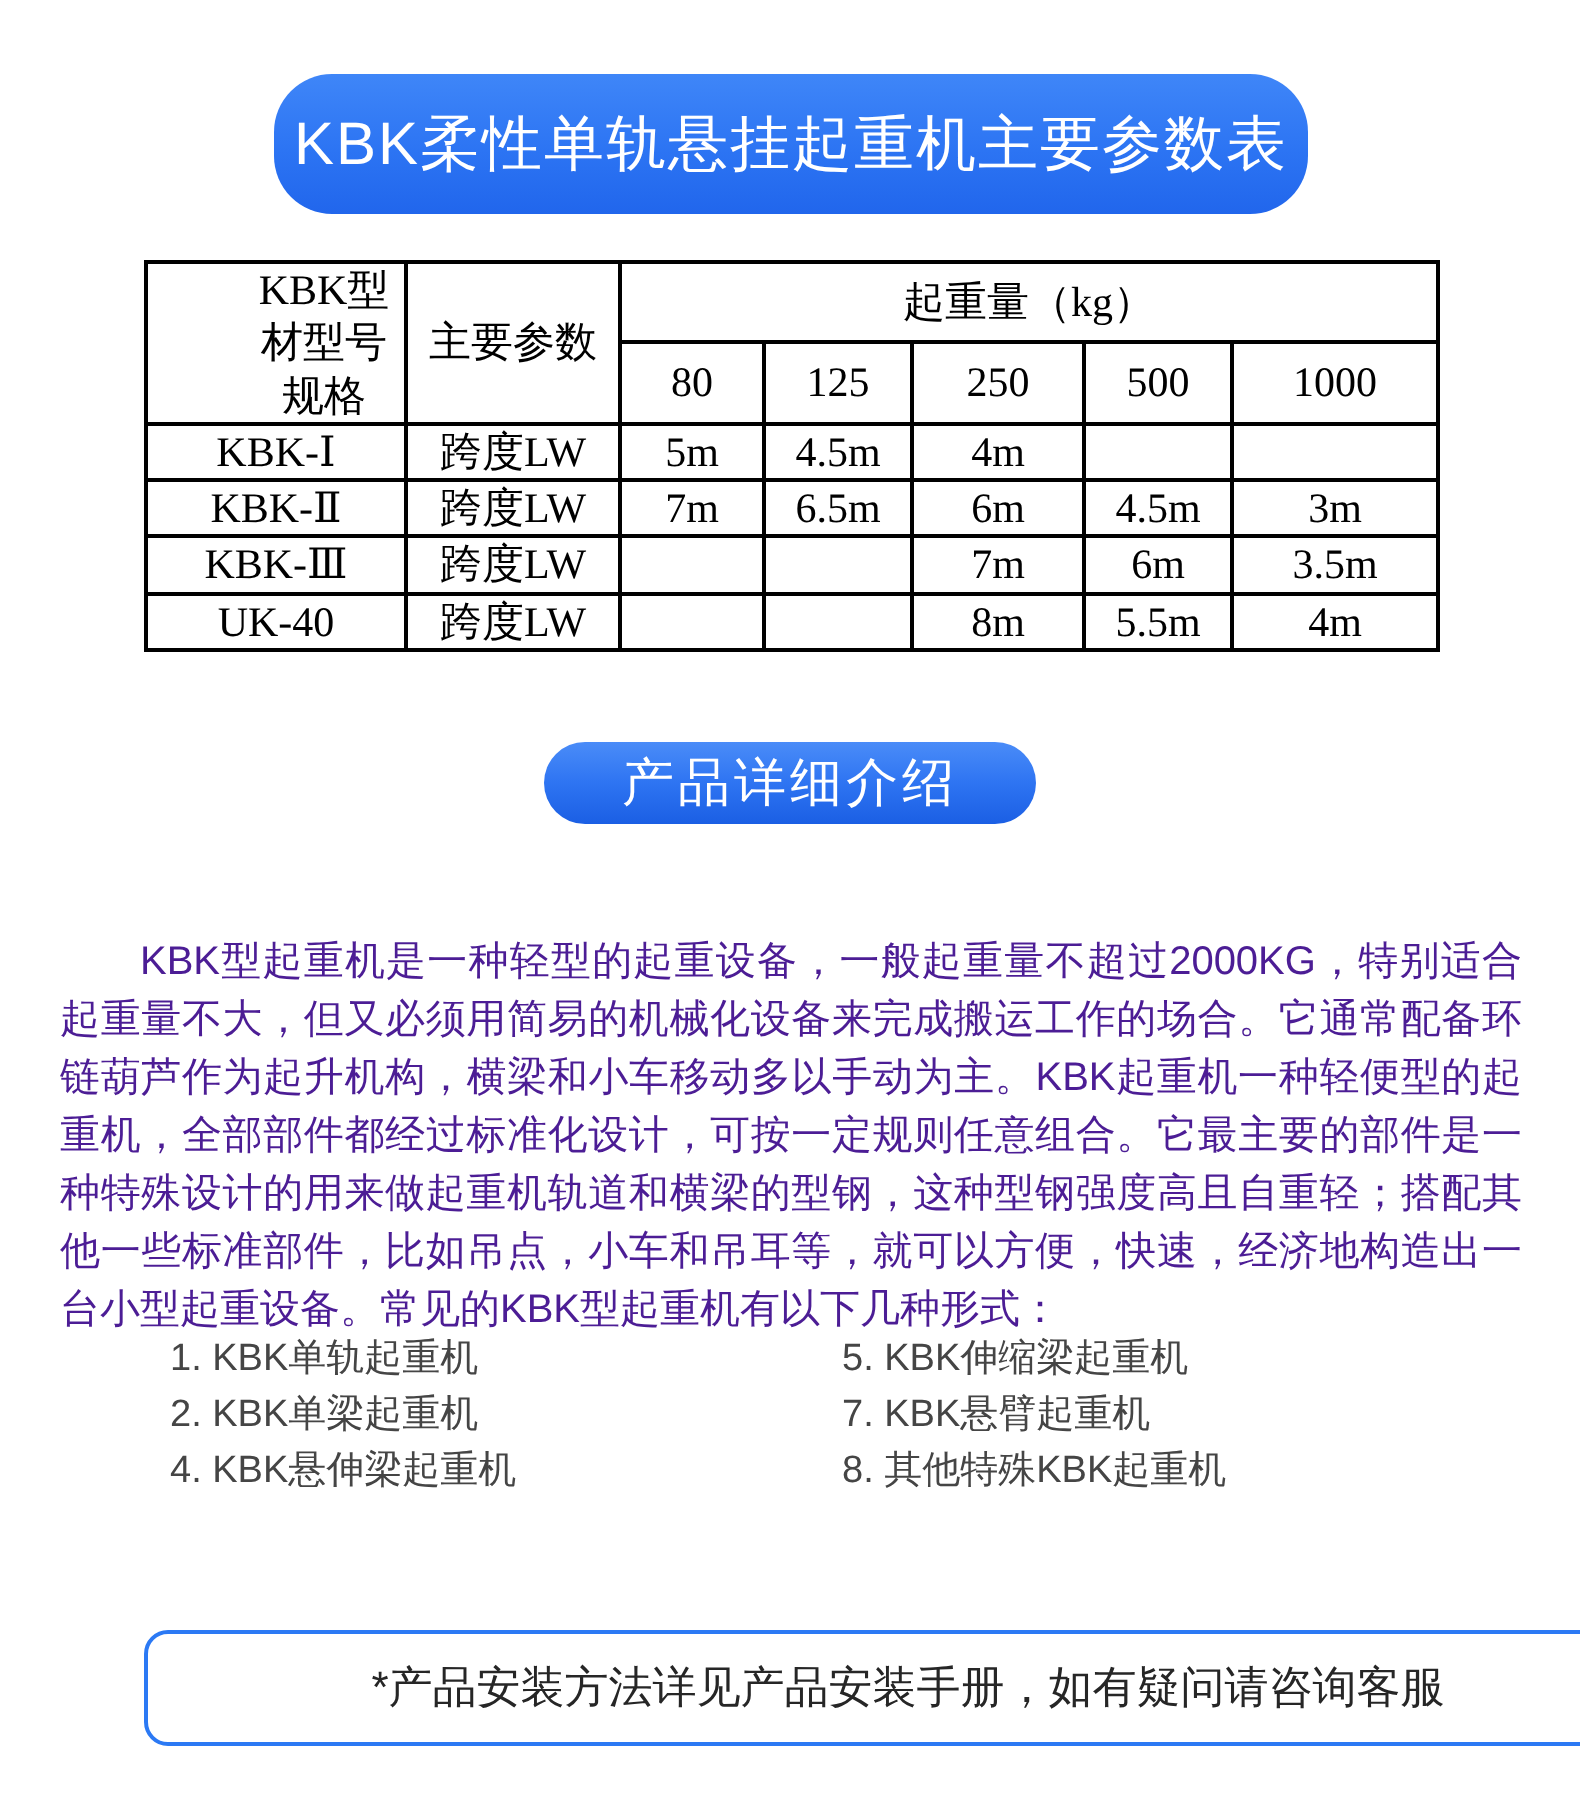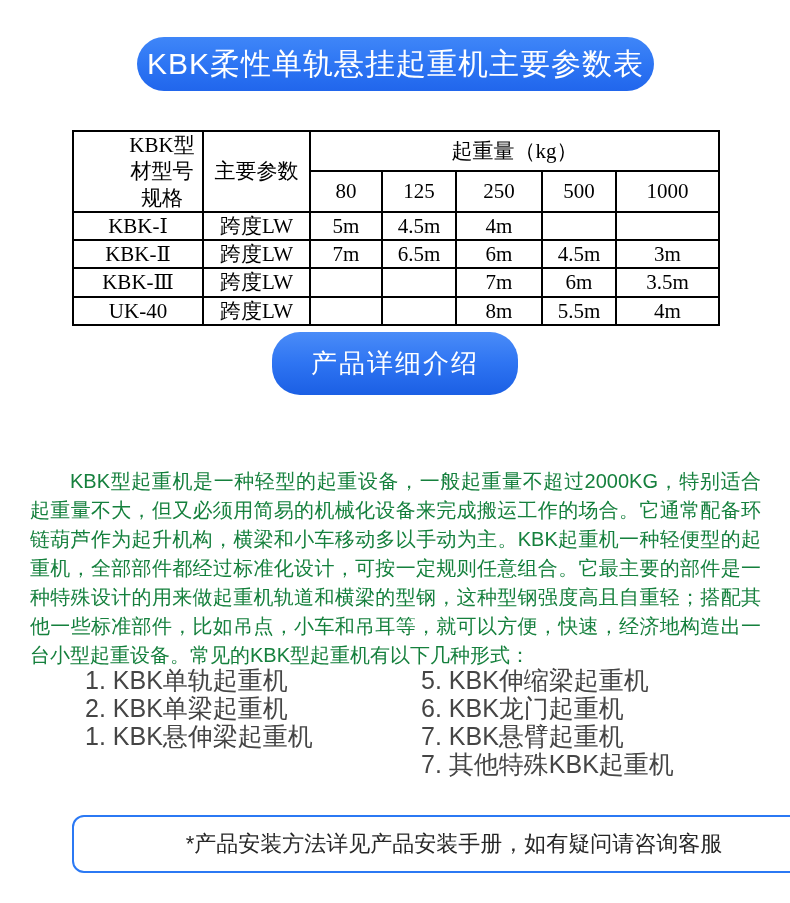--- a/index.html
+++ b/index.html
@@ -7,21 +7,21 @@
     width:790px; height:903px;
     background:#ffffff;
     position:relative;
     overflow:hidden;
     font-family:"Liberation Sans", sans-serif;
   }
 
   
   .banner {
     position:absolute; left:137px; top:37px;
-    width:517px; height:54px;
+    width:517px; height:70px;
     border-radius:29px;
     background:linear-gradient(180deg,#3F86F8 0%,#2C74F3 55%,#2166EC 100%);
     color:#ffffff; font-size:30px; letter-spacing:1px;
     display:flex; align-items:center; justify-content:center;
   }
 
   
   .spec-table {
     position:absolute; left:72px; top:130px;
     width:646px;
@@ -35,43 +35,43 @@
     font-weight:normal; padding:0;
     font-size:21px; line-height:1.25;
     overflow:hidden; white-space:nowrap;
   }
   .spec-table th.wrap { white-space:normal;padding-left:48px; }
   .spec-table tr.hdr  { height:32px; }
   .spec-table tr.data { height:20px; }
 
   
   .pill-btn {
-    position:absolute; left:272px; top:332px;
-    width:246px; height:63px;
+    position:absolute; left:272px; top:371px;
+    width:246px; height:41px;
     border-radius:28px;
     background:linear-gradient(180deg,#4A8CF8 0%,#2E74F2 50%,#1B5FE4 100%);
     color:#ffffff; font-size:26px; letter-spacing:2px;
     display:flex; align-items:center; justify-content:center;
   }
 
   
   .intro {
     position:absolute; left:30px; top:447px;
     width:731px;
     font-size:20px; line-height:29px;
-    color:#15803d;
+    color:#4c1d95;
     text-align:justify; text-indent:2em;
   }
 
   
   .crane-list {
     position:absolute; left:85px; top:666px;
     width:640px;
     display:flex;
-    font-size:25px; line-height:28px;
+    font-size:19px; line-height:28px;
     color:#454545;
   }
   .crane-col-left  { width:320px; }
   .crane-col-right { flex:1;margin-left:16px; }
   .crane-item { white-space:nowrap; }
 
   
   .note-box {
     position:absolute; left:72px; top:815px;
     width:764px; height:58px;
@@ -155,25 +155,24 @@
 <div class="pill-btn">
   <span>产品详细介绍</span>
 </div>
 
 <p class="intro">KBK型起重机是一种轻型的起重设备，一般起重量不超过2000KG，特别适合起重量不大，但又必须用简易的机械化设备来完成搬运工作的场合。它通常配备环链葫芦作为起升机构，横梁和小车移动多以手动为主。KBK起重机一种轻便型的起重机，全部部件都经过标准化设计，可按一定规则任意组合。它最主要的部件是一种特殊设计的用来做起重机轨道和横梁的型钢，这种型钢强度高且自重轻；搭配其他一些标准部件，比如吊点，小车和吊耳等，就可以方便，快速，经济地构造出一台小型起重设备。常见的KBK型起重机有以下几种形式：</p>
 
 <div class="crane-list">
   <div class="crane-col-left">
     <div class="crane-item">1. KBK单轨起重机</div>
     <div class="crane-item">2. KBK单梁起重机</div>
-    <div class="crane-item">1. KBK悬伸梁起重机</div>
+    <div class="crane-item">4. KBK悬伸梁起重机</div>
   </div>
   <div class="crane-col-right">
     <div class="crane-item">5. KBK伸缩梁起重机</div>
-    <div class="crane-item">6. KBK龙门起重机</div>
     <div class="crane-item">7. KBK悬臂起重机</div>
-    <div class="crane-item">7. 其他特殊KBK起重机</div>
+    <div class="crane-item">8. 其他特殊KBK起重机</div>
   </div>
 </div>
 
 <div class="note-box">
   <span>*产品安装方法详见产品安装手册，如有疑问请咨询客服</span>
 </div>
 
 </body></html>

